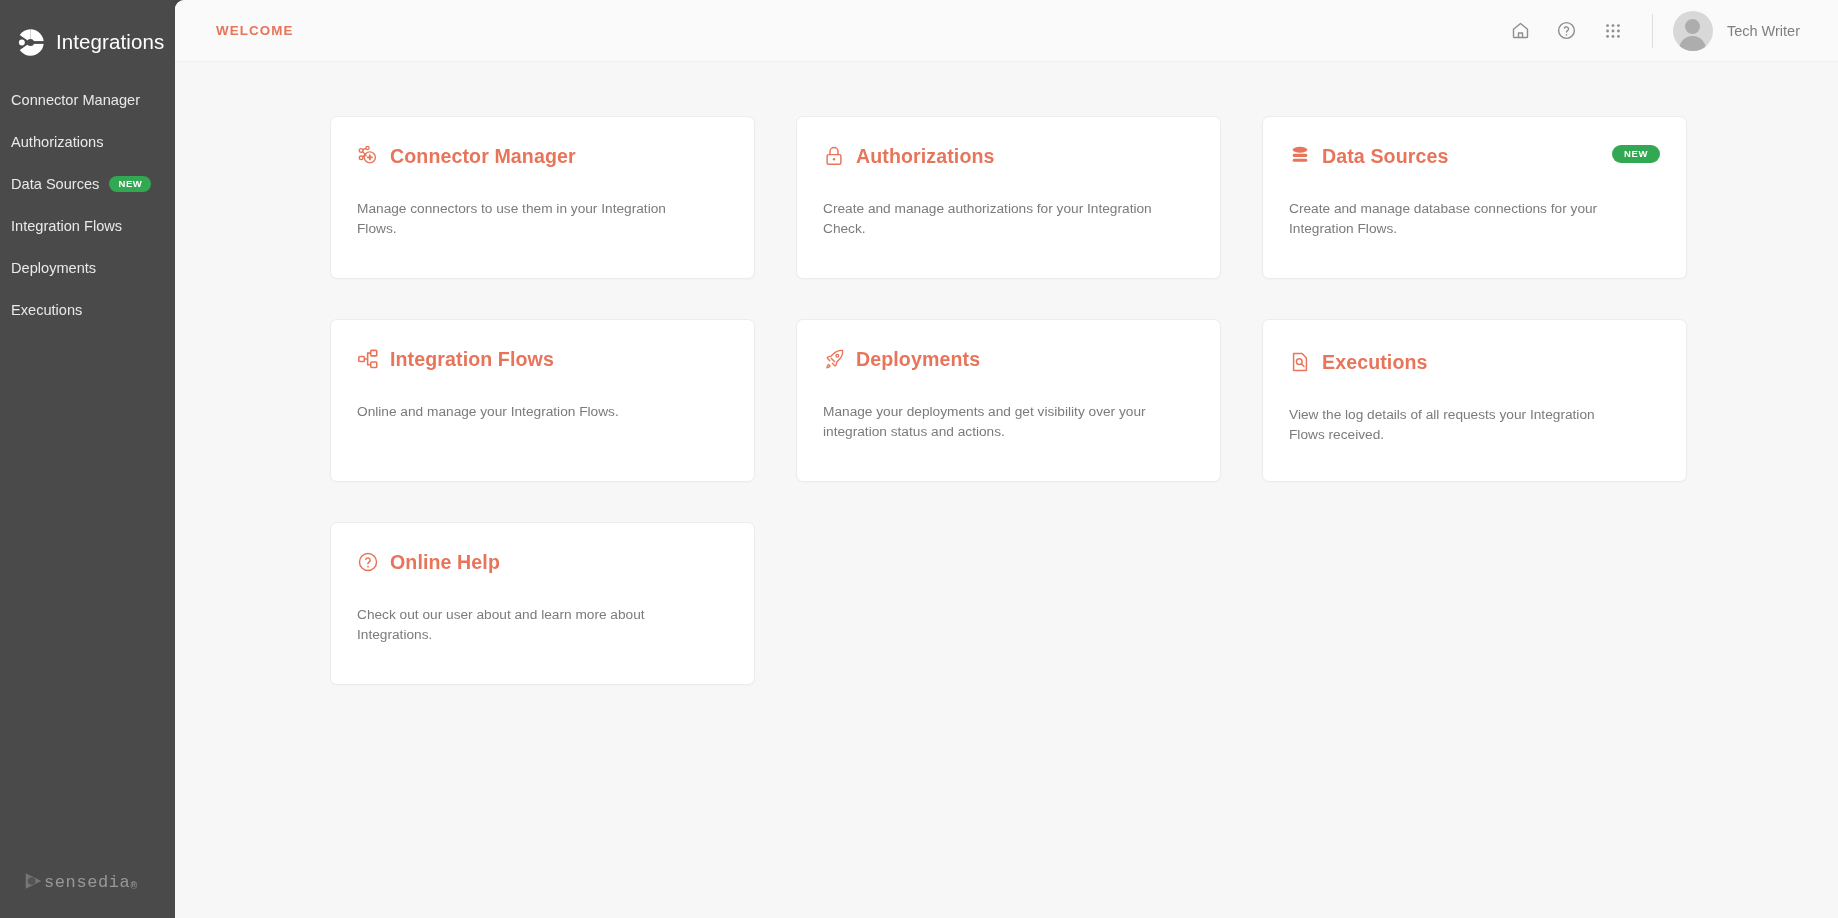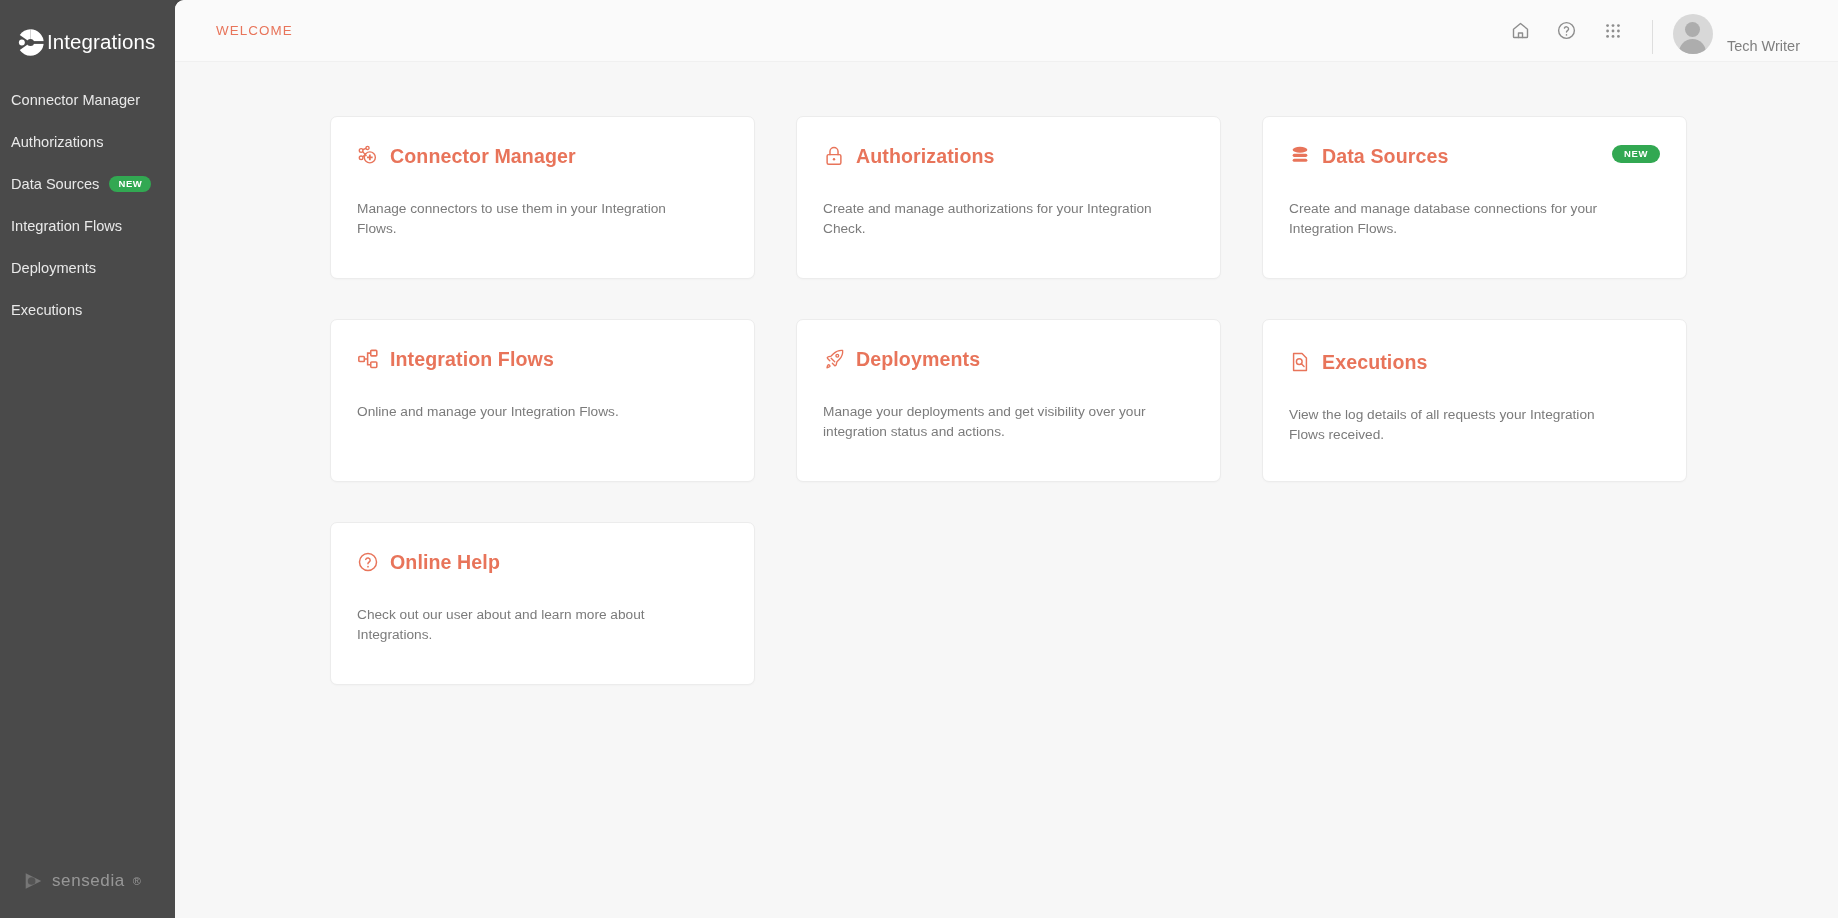--- a/index.html
+++ b/index.html
@@ -26,20 +26,21 @@
     background: #4a4a4a;
     flex: 0 0 175px;
     position: relative;
     display: flex;
     flex-direction: column;
   }
 
   .logo-row {
     display: flex;
     align-items: center;
+    gap: 9px;
     padding: 22px 12px 0 14px;
     height: 62px;
   }
   .logo-mark {
     width: 33px;
     height: 33px;
     flex: 0 0 33px;
     display: block;
   }
   .logo-text {
@@ -78,23 +79,23 @@
     padding: 3px 9px 3px 9px;
     border-radius: 9px;
     line-height: 1;
     display: inline-block;
   }
 
   .sidebar-footer {
     margin-top: auto;
     padding: 0 0 26px 22px;
     display: flex;
-    align-items: center;
-    gap: 8px;
+    align-items: flex-end;
     opacity: .55;
+    font-family: Liberation Mono, monospace;
   }
   .sensedia-mark { width: 22px; height: 22px; display:block; }
   .sensedia-text {
     color: #d6d6d6;
     font-size: 17px;
     letter-spacing: .6px;
     font-weight: 400;
   }
   .sensedia-dot { color:#d6d6d6; font-size: 11px; }
 
@@ -113,27 +114,27 @@
     background: #fafafa;
     border-top-left-radius: 9px;
     display: flex;
     align-items: center;
     padding: 0 38px 0 41px;
     border-bottom: 1px solid #f0f0f0;
   }
   .topbar-title {
     color: #e8745a;
     font-size: 13.4px;
-    font-weight: 400;
+    font-weight: 700;
     letter-spacing: 1.1px;
   }
   .topbar-right {
     margin-left: auto;
     display: flex;
-    align-items: flex-end;
+    align-items: center;
     gap: 0;
   }
   .icon-btn {
     width: 46px;
     height: 46px;
     display: flex;
     align-items: center;
     justify-content: center;
     cursor: pointer;
     border-radius: 50%;

